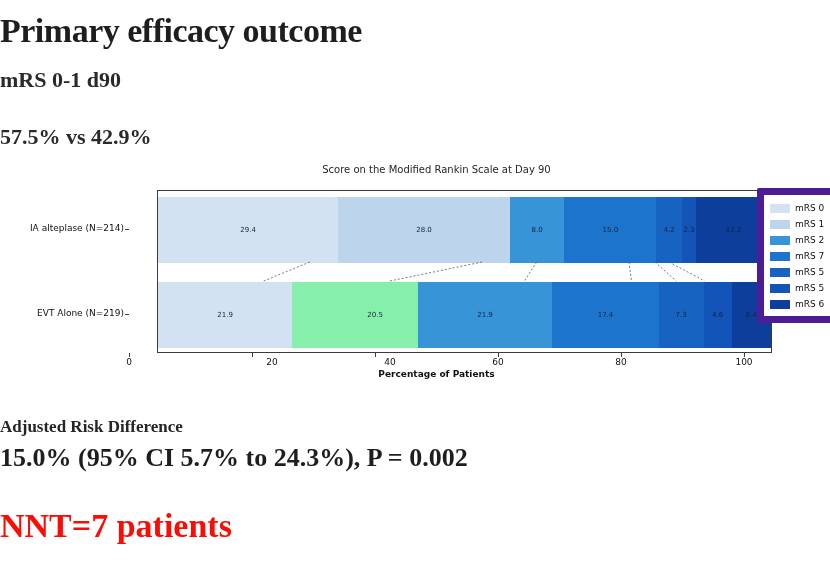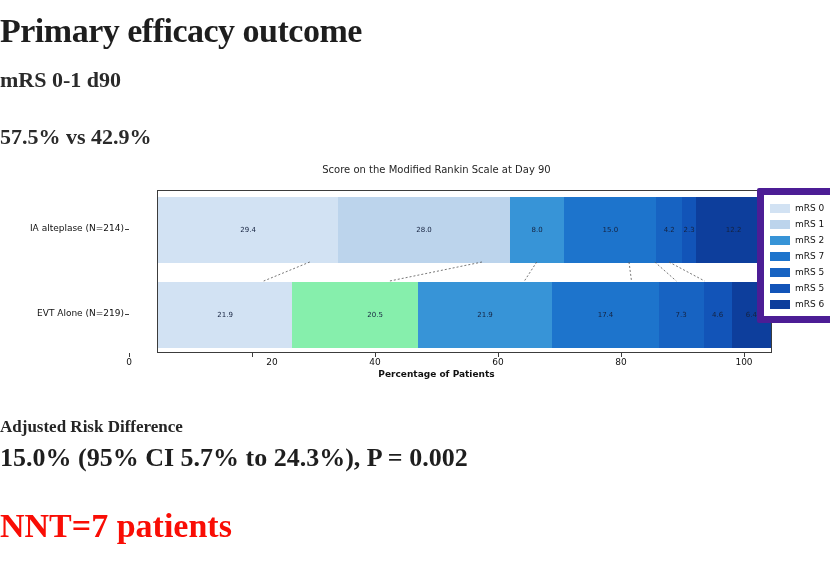--- a/index.html
+++ b/index.html
@@ -110,21 +110,21 @@
         <div class="ytick-mark" style="top: 229px;"></div>
         <div class="ytick-label" style="top: 308px;">EVT Alone (N=219)</div>
         <div class="ytick-mark" style="top: 314px;"></div>
       </div>
     <div id="xaxis">
         <div class="xtick-mark" style="left: 129px;"></div>
         <div class="xtick-label" style="left: 129px;">0</div>
         <div class="xtick-mark" style="left: 252px;"></div>
         <div class="xtick-label" style="left: 252px; margin-left: 20px;">20</div>
         <div class="xtick-mark" style="left: 375px;"></div>
-        <div class="xtick-label" style="left: 375px; text-align: center;">40</div>
+        <div class="xtick-label" style="left: 390px; text-align: center;">40</div>
         <div class="xtick-mark" style="left: 498px;"></div>
         <div class="xtick-label" style="left: 498px;">60</div>
         <div class="xtick-mark" style="left: 621px;"></div>
         <div class="xtick-label" style="left: 621px;">80</div>
         <div class="xtick-mark" style="left: 744px;"></div>
         <div class="xtick-label" style="left: 744px;">100</div>
       </div>
     <div class="x-axis-label">Percentage of Patients</div>
     <div class="legend" id="legend">
         <div class="legend-item">

